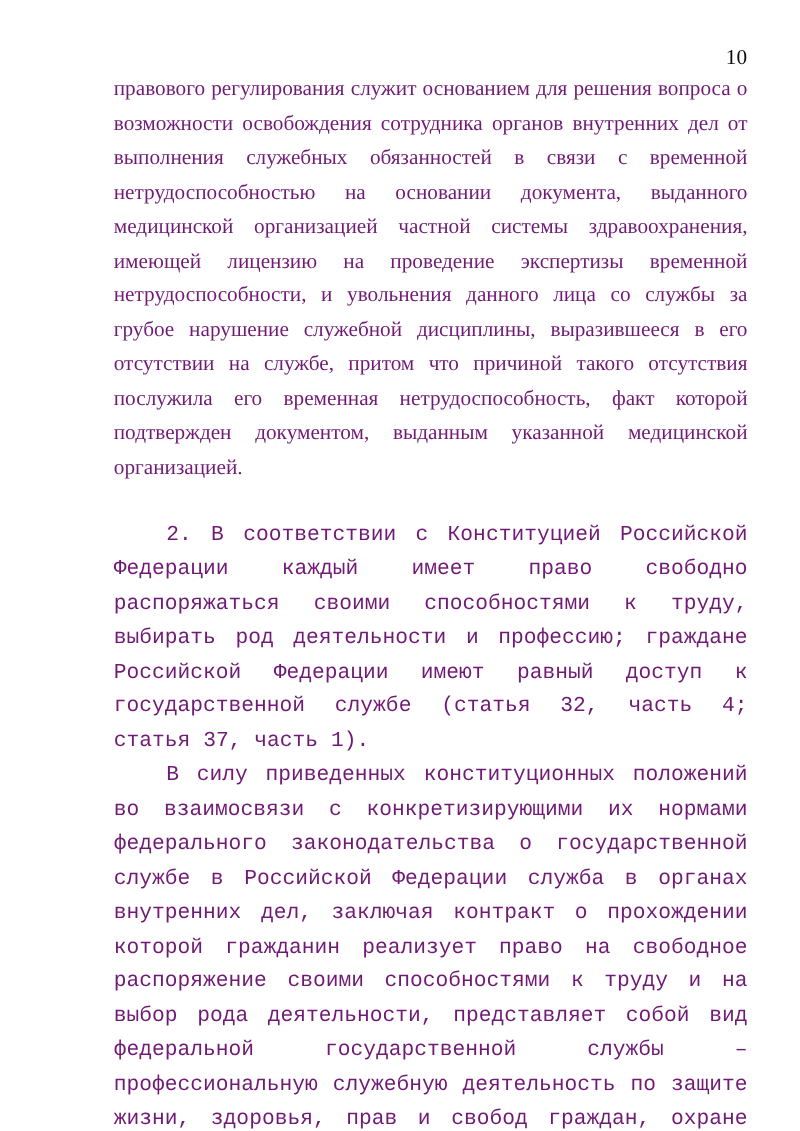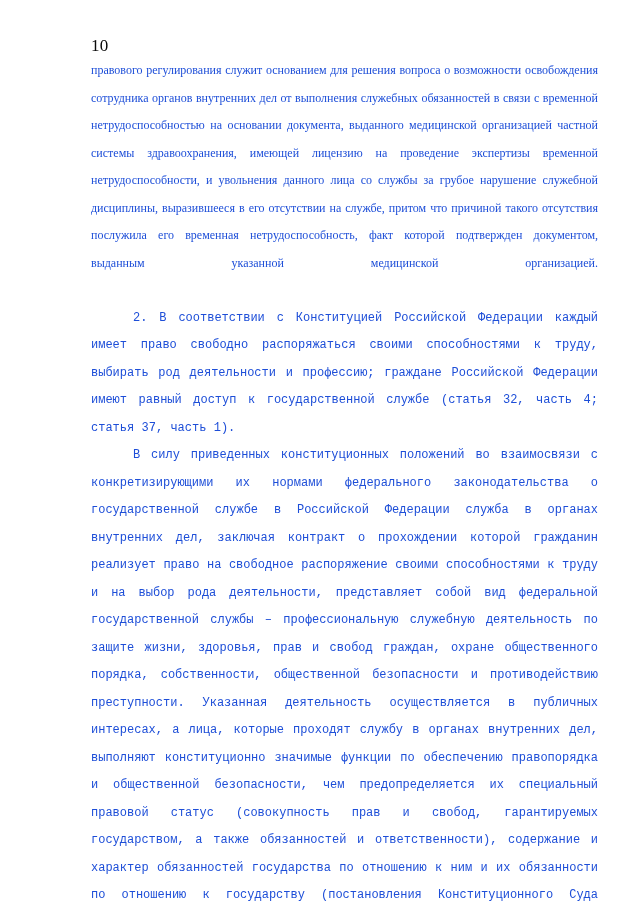--- a/index.html
+++ b/index.html
@@ -19,41 +19,42 @@
     color: #0a0a0a;
     box-sizing: border-box;
   }
 
   
   .page-number {
     position: absolute;
     top: 36px;
     left: 91px;
     width: 507px;
+    text-align: right;
     font-size: 17px;
     line-height: 20px;
     letter-spacing: 0.2px;
     color: #0a0a0a;
   }
 
   
   .text-body {
     position: absolute;
     top: 57px;
     left: 91px;
     width: 507px;
   }
 
   .para {
     margin: 0;
-    font-size: 12px;
+    font-size: 17px;
     line-height: 27.5px;
     text-align: justify;
     text-justify: inter-word;
-    color: #1d4ed8;
+    color: #701a75;
     word-spacing: 0.1px;
     hyphens: none;
   }
 
   
   .para.indent {
     text-indent: 42px;
     font-family: Liberation Mono, monospace;
   }
 

